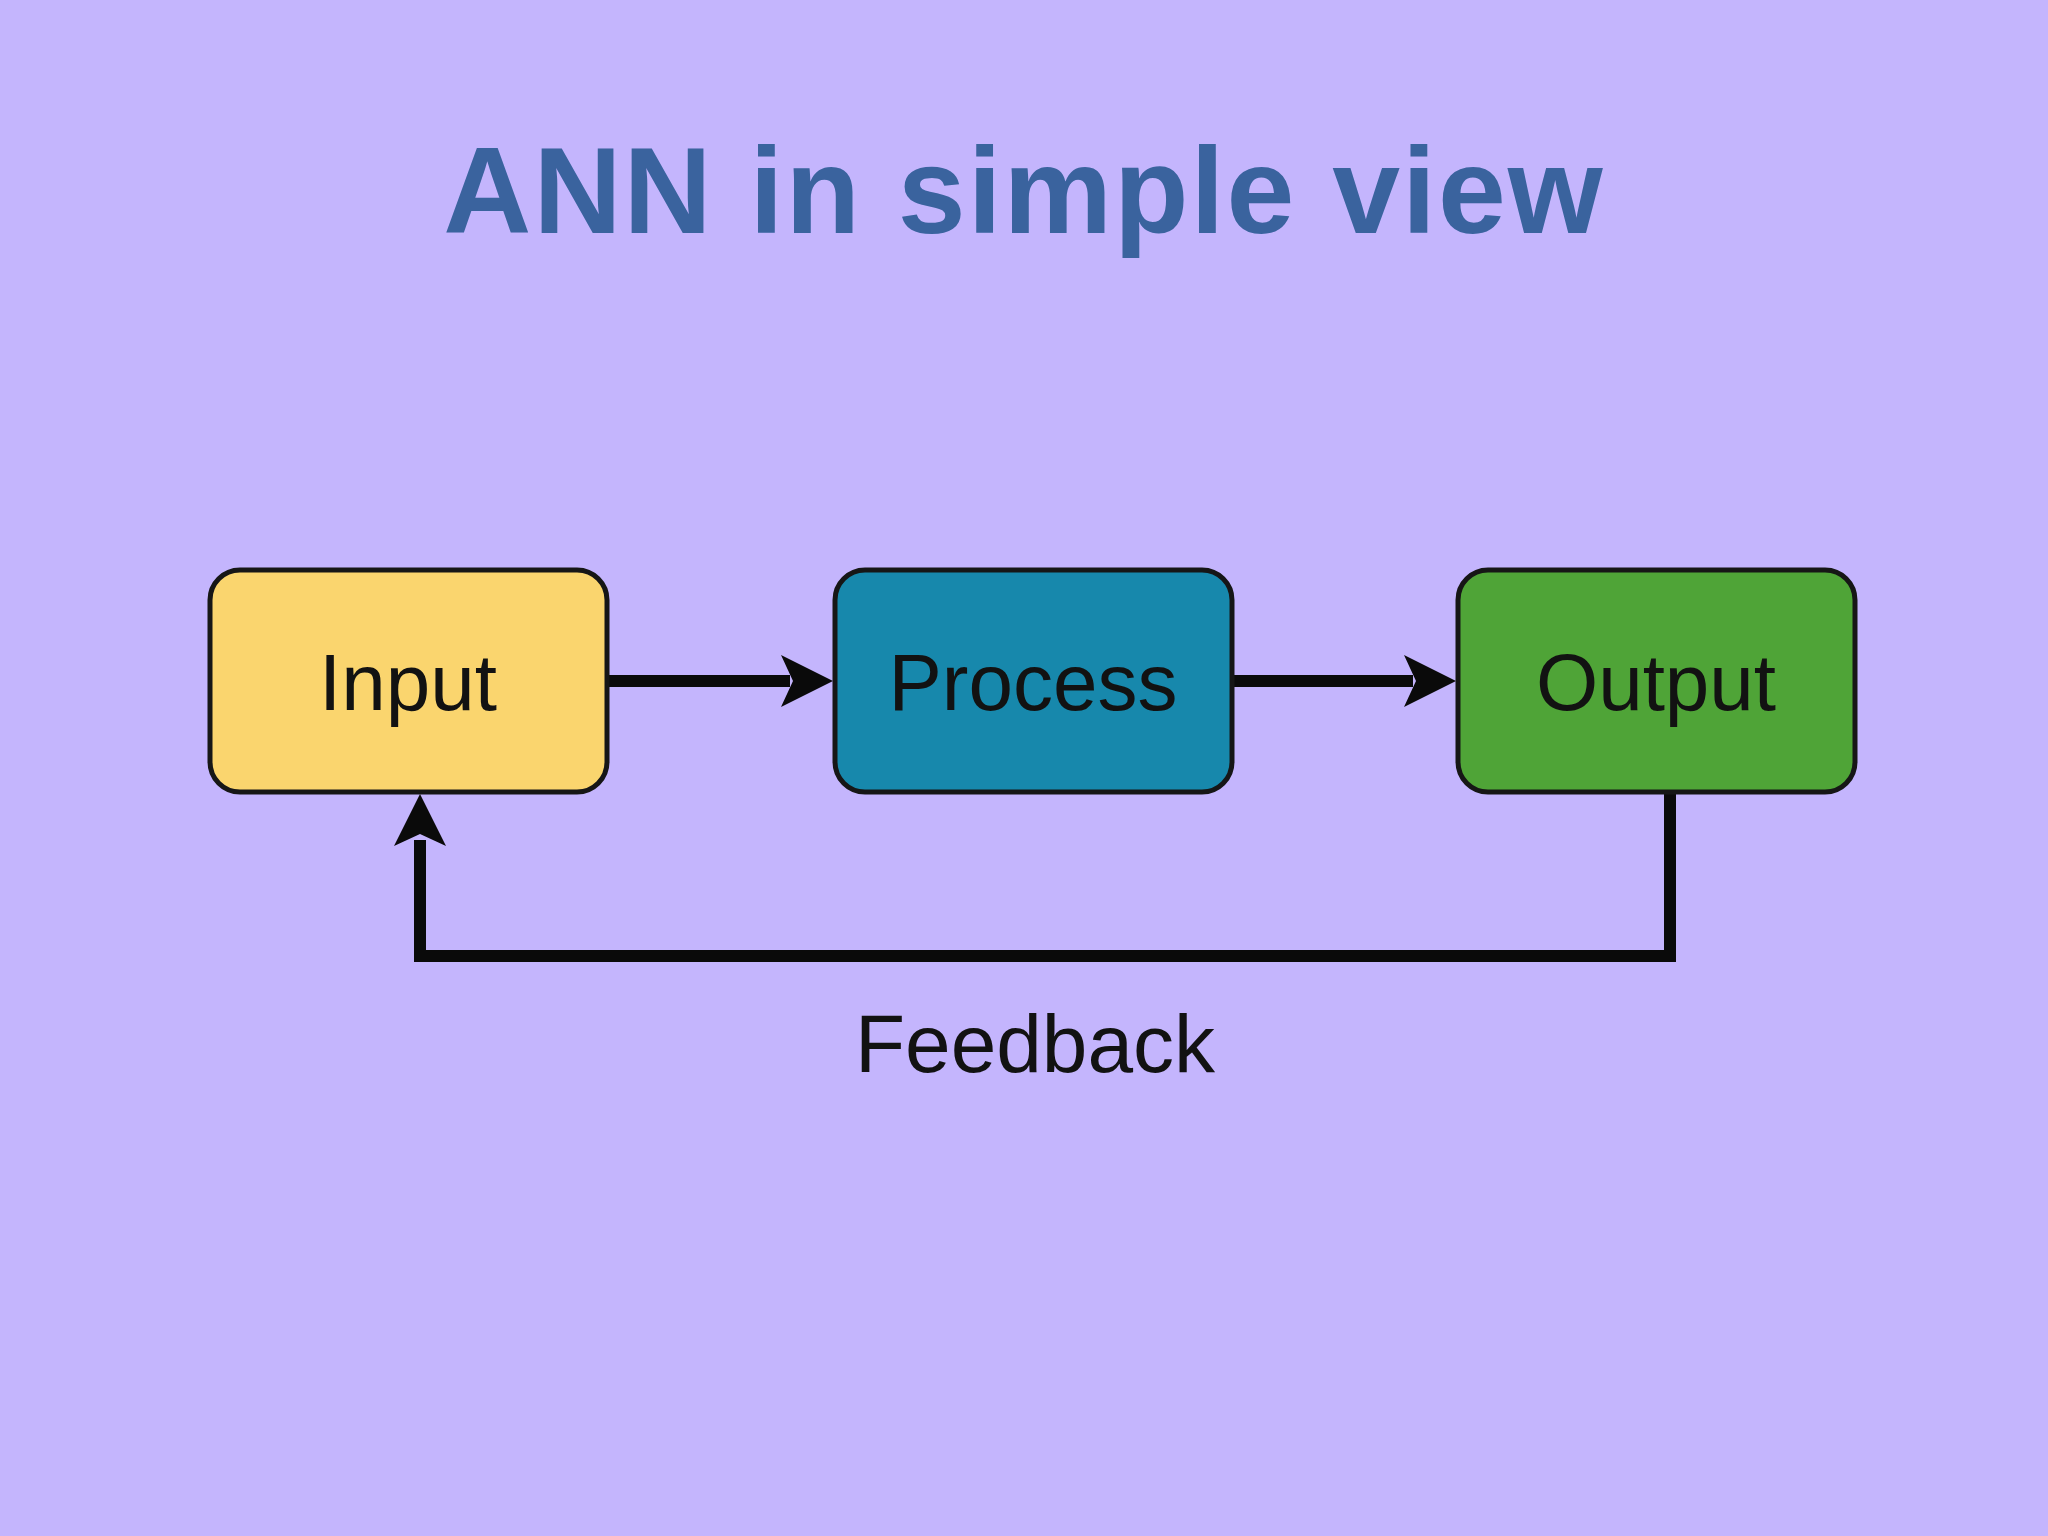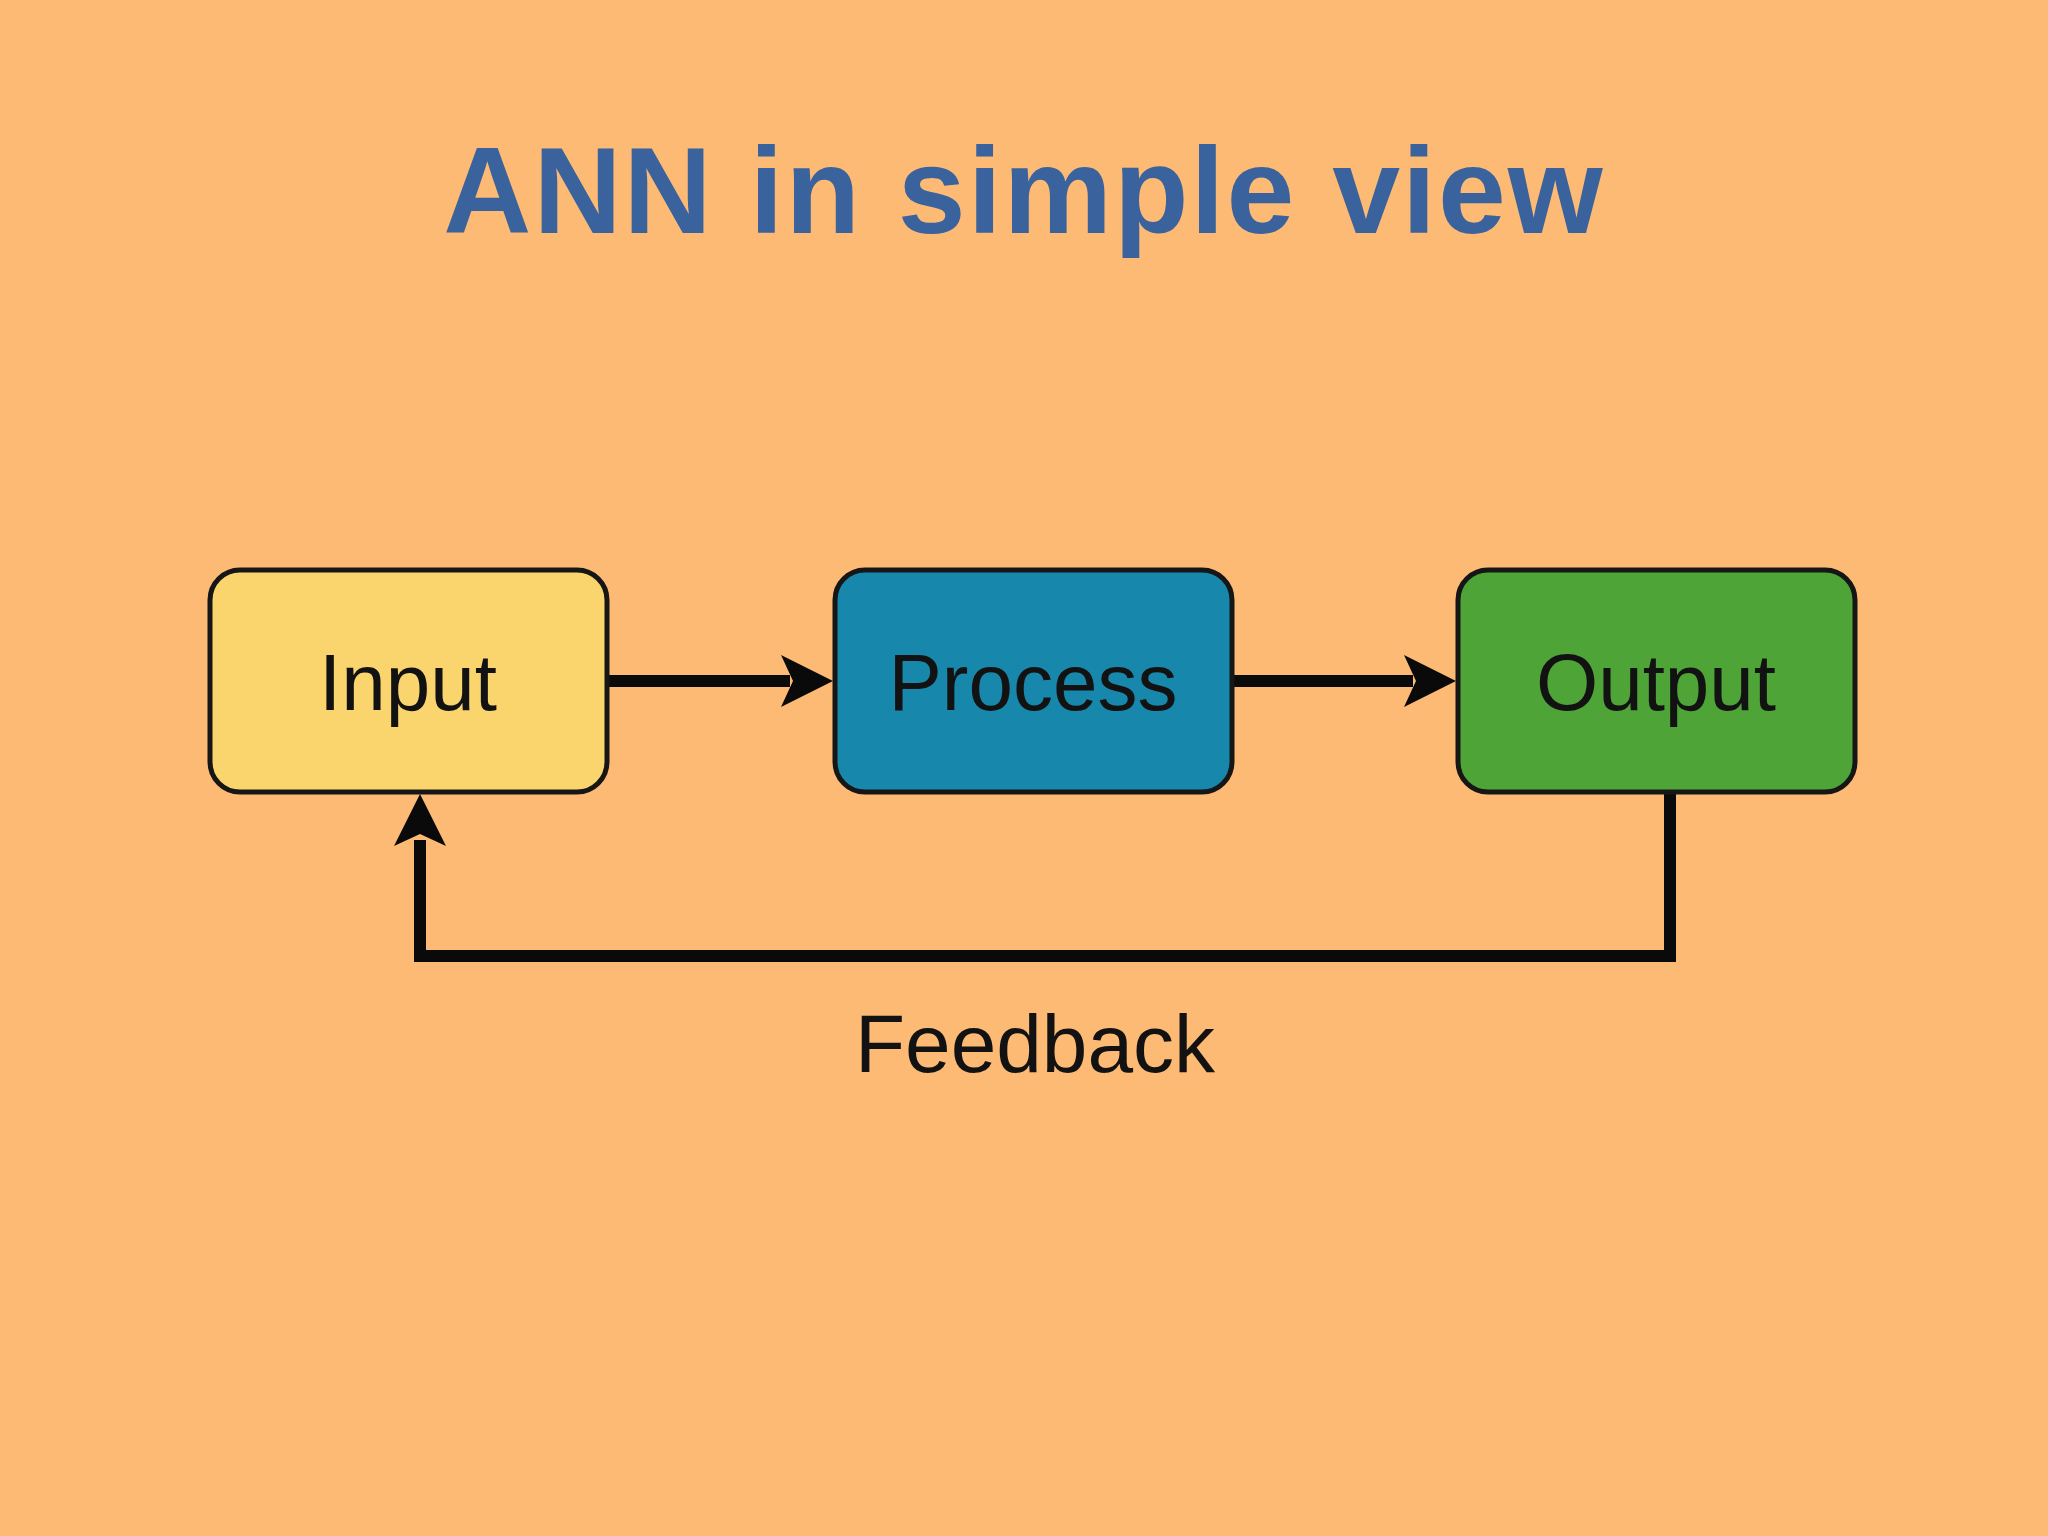--- a/index.html
+++ b/index.html
@@ -4,21 +4,21 @@
 <style>
   html, body {
     margin: 0;
     padding: 0;
     background: #ffffff;
   }
   .slide {
     position: relative;
     width: 2048px;
     height: 1536px;
-    background: #fdba74;
+    background: #c4b5fd;
     overflow: hidden;
     font-family: "Liberation Sans", sans-serif;
   }
   .slide-title {
     position: absolute;
     top: 130px;
     left: 0;
     width: 100%;
     text-align: center;
     font-size: 122px;

